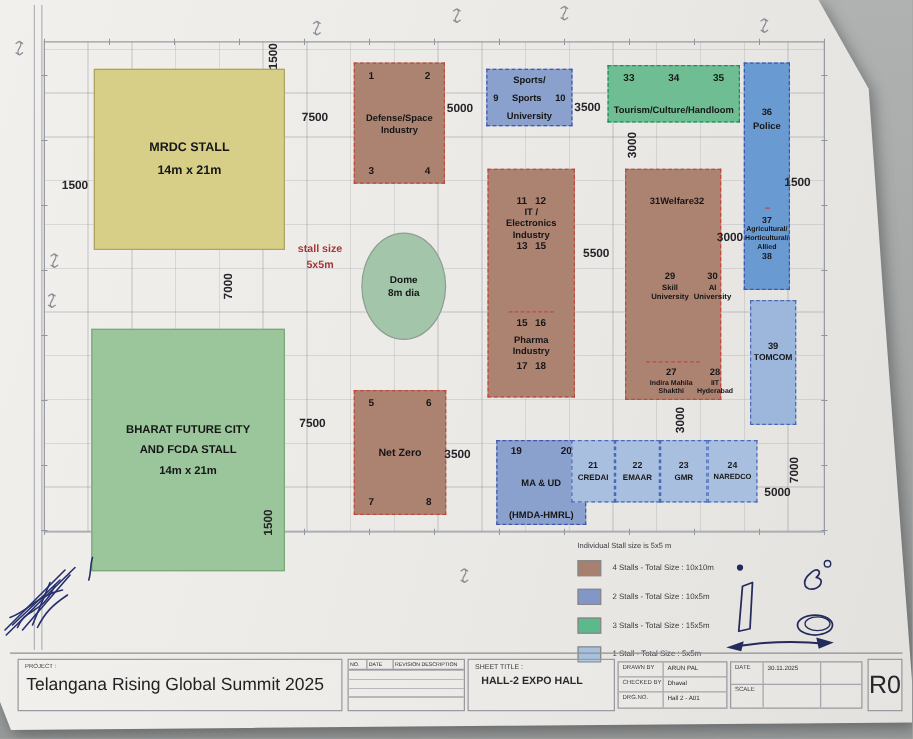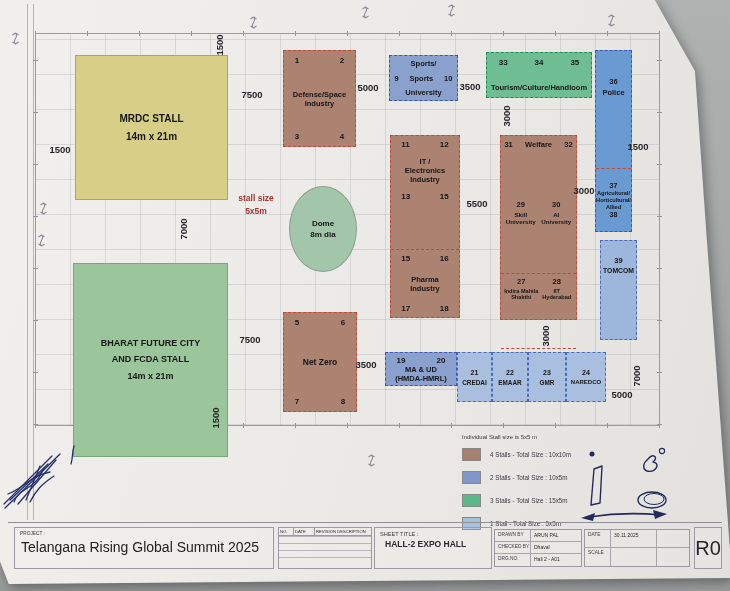--- a/index.html
+++ b/index.html
@@ -24,21 +24,21 @@
   .dl.v::before{content:"";position:absolute;top:0;bottom:0;left:2px;width:1px;background:#9a9aa2;}
   .dl.v::after{content:"";position:absolute;inset:0;background:repeating-linear-gradient(0deg,#8f97a0 0 1px,transparent 1px 52px);}
 
   .stall{position:absolute;box-sizing:border-box;display:flex;flex-direction:column;align-items:center;
     justify-content:space-between;text-align:center;color:#161616;font-weight:700;padding:5px 2px;}
   .solidy{background:#d7cf87;border:1px solid #ada464;justify-content:center;gap:4px;}
   .solidg{background:#9bc59a;border:1px solid #7ba87b;justify-content:center;gap:3px;}
   .brown{background:#ac8271;border:1.5px dashed #c4473c;}
   .blue{background:#8aa0cd;border:1.5px dashed #3f57ae;}
   .lblue{background:#a9bfdf;border:1.5px dashed #4a6ab8;}
-  .strip{padding:0;justify-content:flex-start;gap:44px;}
+  .strip{padding:16px;justify-content:flex-start;gap:44px;}
   .greenb{background:#6fbe93;border:1.5px dashed #1f8f58;}
   .numrow{display:flex;justify-content:space-between;width:74%;font-size:8px;}
   .lbl{font-size:7.5px;line-height:1.2;}
   .big{font-size:10px;line-height:1.4;}
   .med{font-size:9px;line-height:1.45;}
   .sec{box-sizing:border-box;width:100%;display:flex;flex-direction:column;align-items:center;justify-content:space-between;padding:4px 2px;}
   .sec.divr{border-top:1px dashed #c4473c;}
   .sec.divb{border-top:1px dashed #4a6ab8;}
   .twocol{display:flex;width:100%;justify-content:space-around;}
   .col{display:flex;flex-direction:column;align-items:center;font-size:6.2px;line-height:1.15;}
@@ -258,21 +258,21 @@
                   <span style="font-size:6.8px">Health</span>
                 </div>
           <div class="col">
                   <span class="n">26</span>
                   <span style="font-size:6.8px">Education</span>
                 </div>
         </div>
       </div>
     </div>
 
-    <div class="stall blue" style="left:350px;top:319px;width:72px;height:34px;padding:3px 2px">
+    <div class="stall blue" style="left:362px;top:319px;width:72px;height:68px;padding:3px 2px">
       <div class="numrow">
               <span>19</span>
               <span>20</span>
             </div>
       <div class="lbl">MA &amp; UD</div>
       <div class="lbl">(HMDA-HMRL)</div>
     </div>
     <div class="stall lblue" style="left:422px;top:319px;width:35px;height:50px;justify-content:center;gap:3px">
       <span style="font-size:7px">21</span>
       <span style="font-size:6.4px">CREDAI</span>

